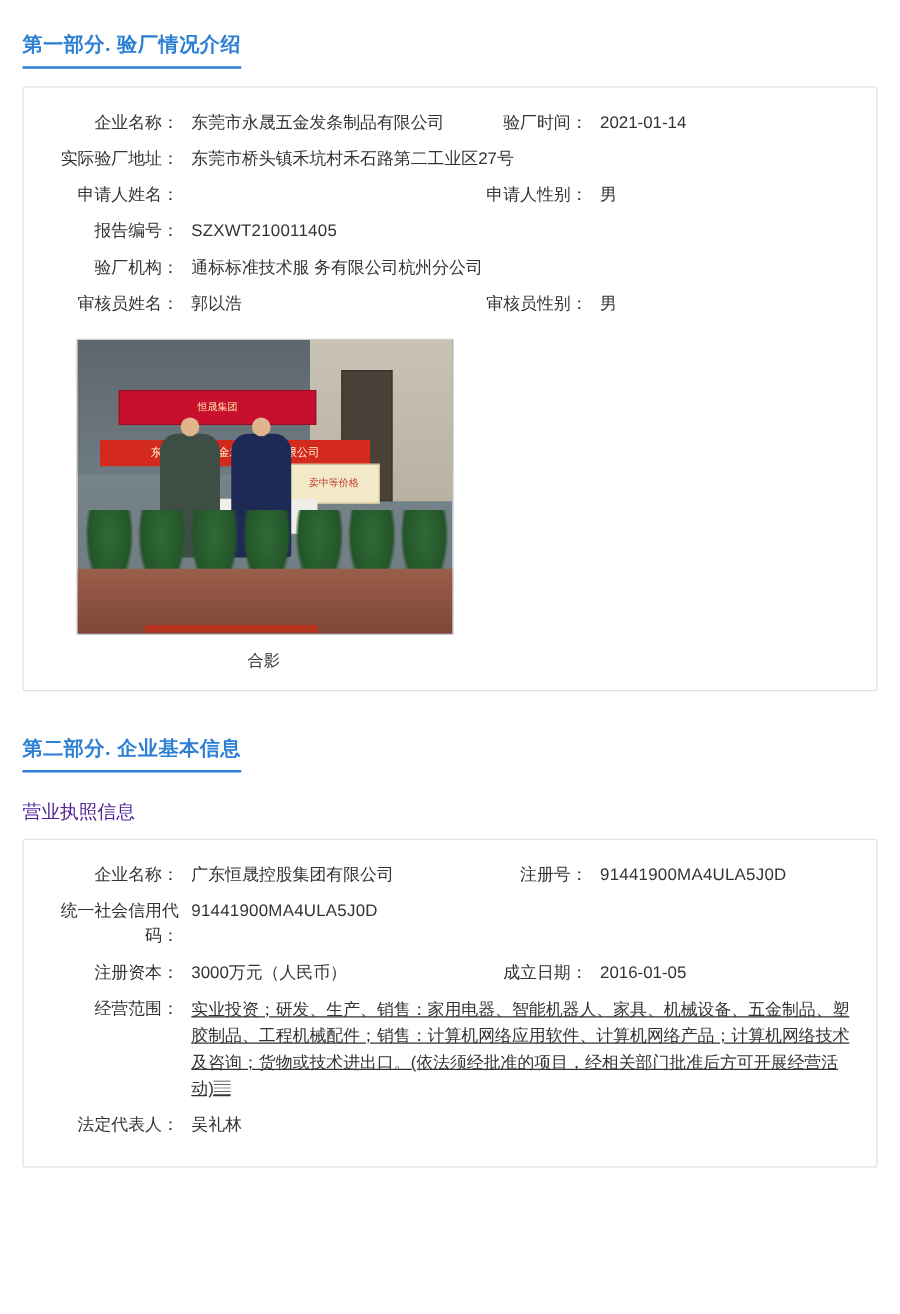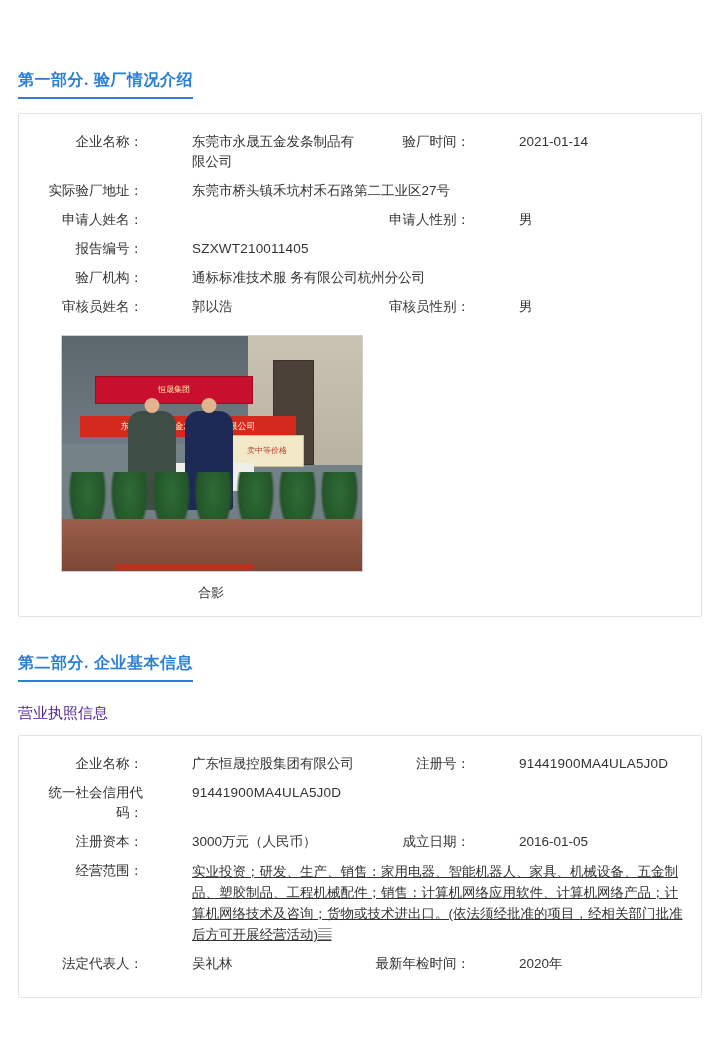--- a/index.html
+++ b/index.html
@@ -10,21 +10,20 @@
   body {
     width: 720px;
     font-family: "Liberation Sans", sans-serif;
     color: #333333;
     -webkit-font-smoothing: antialiased;
   }
   .page {
     width: 720px;
     box-sizing: border-box;
     padding: 16px 18px 10px 18px;
-    margin-top: 44px;
   }
   
   .section-head {
     padding-top: 10px;
     margin-bottom: 14px;
   }
   .section-head-title {
     display: inline-block;
     font-size: 16px;
     font-weight: bold;
@@ -44,21 +43,20 @@
   
   .row {
     display: flex;
     width: 100%;
     margin-bottom: 9px;
     align-items: flex-start;
   }
   .cell {
     display: flex;
     align-items: flex-start;
-    gap: 39px;
   }
   .cell.half { width: 50%; }
   .cell.full { width: 100%; justify-content: flex-end; }
   .lbl {
     flex: 0 0 auto;
     width: 120px;
     text-align: right;
     font-size: 13.5px;
     color: #333;
     line-height: 20px;
@@ -324,22 +322,18 @@
         <div class="lbl">经营范围：</div>
         <div class="val">实业投资；研发、生产、销售：家用电器、智能机器人、家具、机械设备、五金制品、塑胶制品、工程机械配件；销售：计算机网络应用软件、计算机网络产品；计算机网络技术及咨询；货物或技术进出口。(依法须经批准的项目，经相关部门批准后方可开展经营活动)▤</div>
       </div>
     </div>
 
     <div class="row">
       <div class="cell half">
         <div class="lbl">法定代表人：</div>
         <div class="val">吴礼林</div>
       </div>
-      <div class="cell half">
-        <div class="lbl">最新年检时间：</div>
-        <div class="val">2020年</div>
-      </div>
     </div>
 
 
   </div>
 
 </div>
 
 </body></html>

